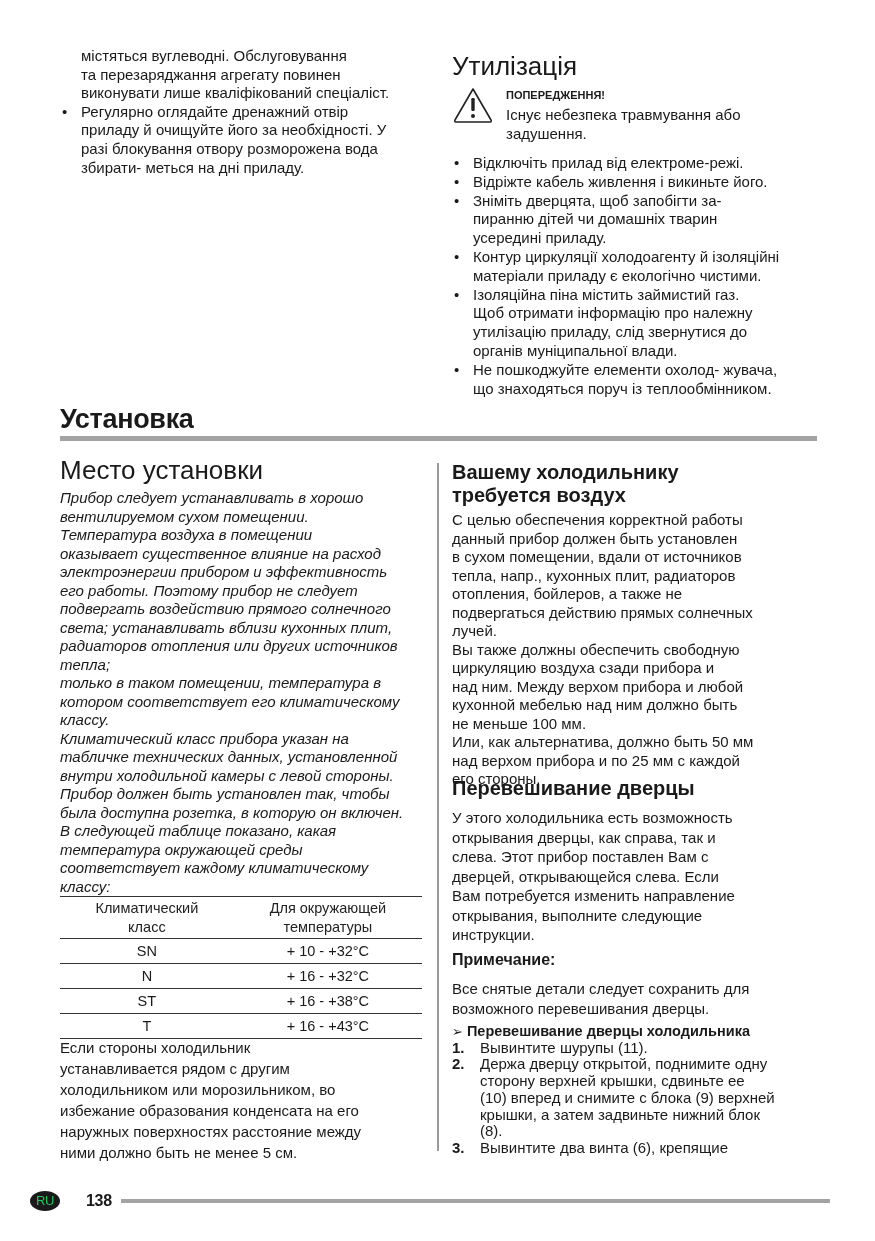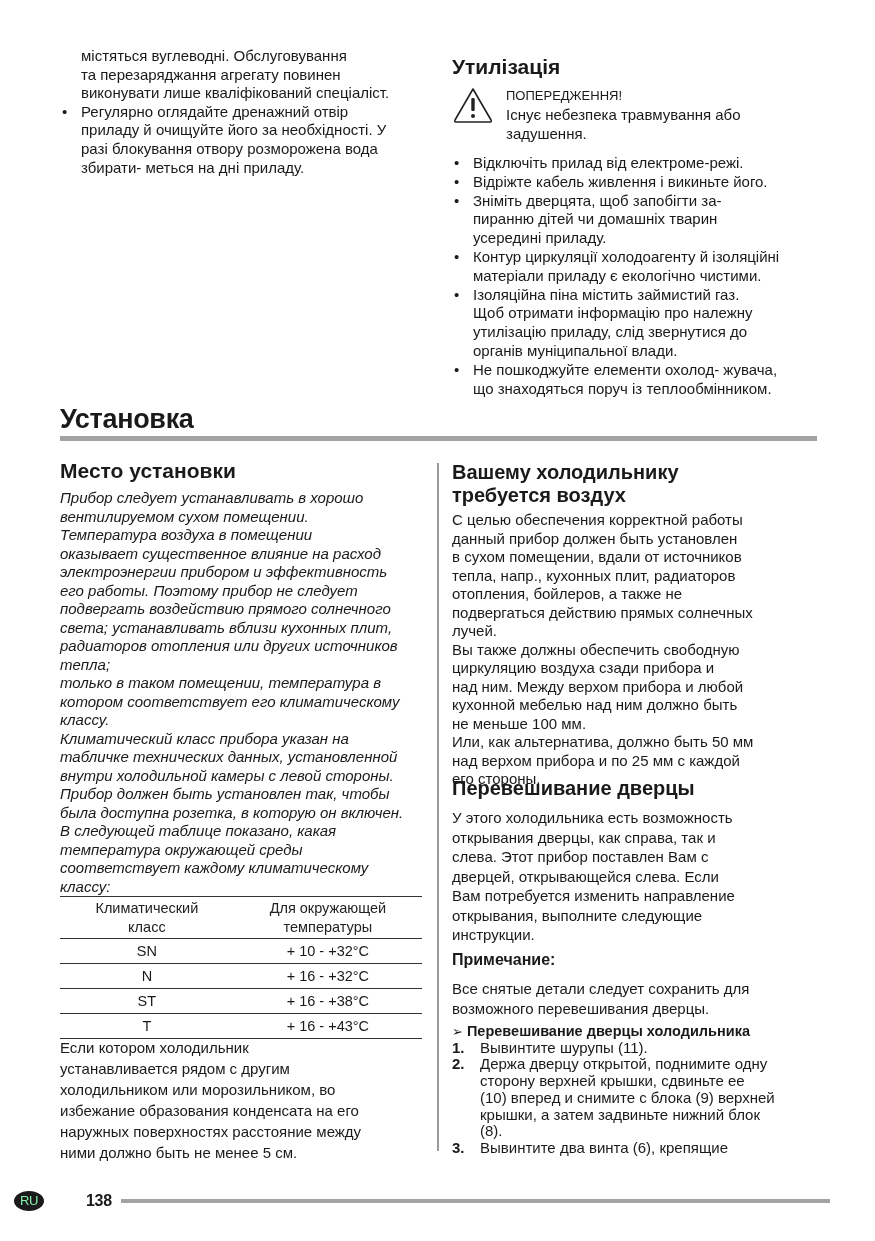--- a/index.html
+++ b/index.html
@@ -7,32 +7,32 @@
     width: 875px; height: 1241px; position: relative; overflow: hidden;
     font-family: "Liberation Sans", sans-serif; color: #1a1a1a;
   }
   .abs { position: absolute; }
   .txt { font-size: 15px; line-height: 18.5px; }
   .txt p { margin: 0; }
   .bullets { list-style: none; margin: 0; padding: 0; }
   .bullets li { position: relative; padding-left: 21px; font-size: 15px; line-height: 18.8px; }
   .bullets li .dot { position: absolute; left: 2px; top: 0; font-size: 15px; }
   .h1 { font-size: 27px; font-weight: bold; letter-spacing: -0.3px; }
-  .h2 { font-size: 21px; font-weight: bold; line-height: 23px; }
+  .h2 { font-size: 26px; font-weight: normal; line-height: 23px; }
   .h3 { font-size: 20px; font-weight: bold; line-height: 23px; }
   .rule { background: #a3a3a3; }
 
   
   #top-left { left: 60px; top: 47px; width: 370px; }
   #top-left .cont { padding-left: 21px; }
   
   #disposal { left: 452px; top: 55px; width: 370px; }
   .warn { position: relative; margin-top: 8px; padding-left: 54px; height: 56px; }
   .warn .icon { position: absolute; left: 0; top: 0; width: 42px; height: 38px; }
-  .warn .title { font-size: 13px; font-weight: normal; line-height: 19px; }
+  .warn .title { font-size: 11px; font-weight: bold; line-height: 19px; }
   .warn .body { font-size: 15px; line-height: 19px; }
 
   #install-title { left: 60px; top: 404px; }
   #install-rule { left: 60px; top: 436px; width: 757px; height: 5px; }
   #col-divider { left: 437px; top: 463px; width: 2px; height: 688px; background: #9a9a9a; }
 
   #place { left: 60px; top: 459px; width: 375px; }
   #place .txt { margin-top: 7px; font-style: italic; }
   table.clim { border-collapse: collapse; width: 362px; font-size: 14.5px; }
   table.clim th, table.clim td { text-align: center; font-weight: normal; border-bottom: 1.5px solid #333; padding: 0; }
@@ -47,21 +47,21 @@
   #air .txt { margin-top: 4px; }
   #door { left: 452px; top: 777px; width: 375px; }
   #door .txt { margin-top: 8px; font-size: 15px; line-height: 19.5px; }
   .note-title { font-size: 16px; font-weight: bold; margin-top: 6px; }
   .note-body { margin-top: 10px; font-size: 15px; line-height: 20.5px; }
   .subhead { font-size: 14.5px; font-weight: bold; margin-top: 3px; line-height: 17px; }
   ol.steps { list-style: none; margin: 0; padding: 0; }
   ol.steps li { position: relative; padding-left: 28px; font-size: 15px; line-height: 16.8px; }
   ol.steps li .num { position: absolute; left: 0; top: 0; font-weight: bold; }
 
-  #footer-badge { left: 14px; top: 1191px; width: 30px; height: 20px; border-radius: 50%; background: #1a1a1a; color: #86efac;
+  #footer-badge { left: 30px; top: 1191px; width: 30px; height: 20px; border-radius: 50%; background: #1a1a1a; color: #22c55e;
     font-size: 13px; line-height: 20px; text-align: center; letter-spacing: -0.5px; }
   #footer-page { left: 86px; top: 1192px; font-size: 16px; font-weight: bold; letter-spacing: -0.3px; }
   #footer-rule { left: 121px; top: 1199px; width: 709px; height: 4px; }
 </style>
 </head>
 <body>
 
 <div id="top-left" class="abs">
   <div class="txt cont">
     <p>містяться вуглеводні. Обслуговування</p>
@@ -186,21 +186,21 @@
       </tr>
       <tr>
         <td>T</td>
         <td>+ 16 - +43°C</td>
       </tr>
     </tbody>
   </table>
 </div>
 
 <div id="neighbor" class="abs">
-    <div>Если котором холодильник</div>
+    <div>Если стороны холодильник</div>
     <div>устанавливается рядом с другим</div>
     <div>холодильником или морозильником, во</div>
     <div>избежание образования конденсата на его</div>
     <div>наружных поверхностях расстояние между</div>
     <div>ними должно быть не менее 5 см.</div>
   </div>
 
 <div id="air" class="abs">
   <div class="h3">
     <div>Вашему холодильнику</div>

